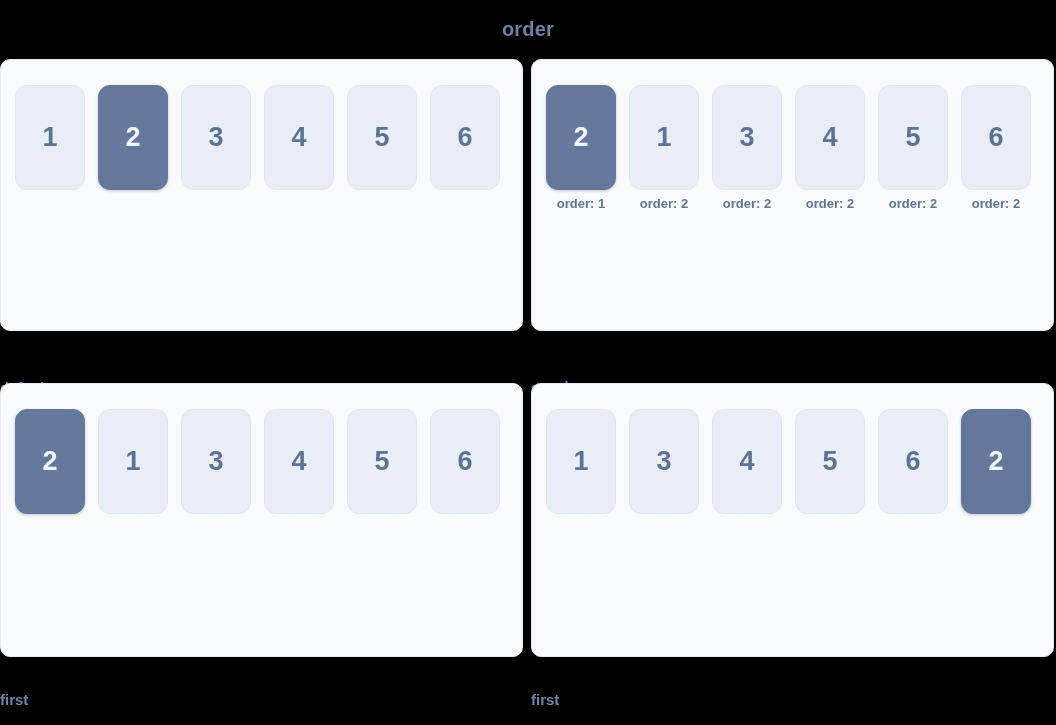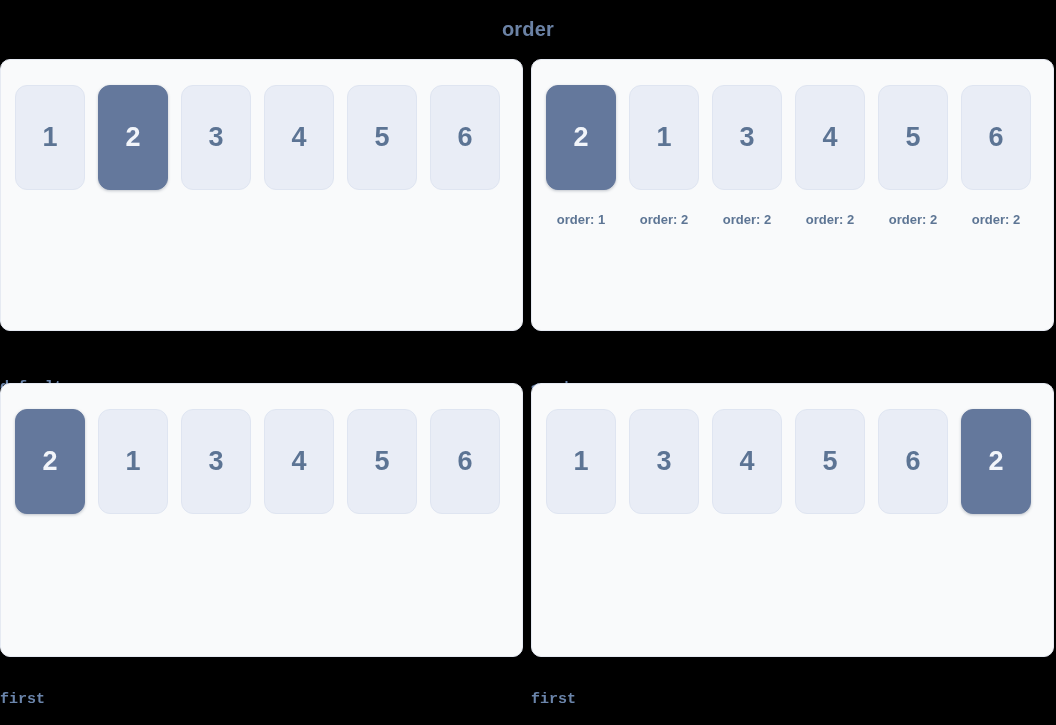--- a/index.html
+++ b/index.html
@@ -92,38 +92,37 @@
     line-height: 1;
   }
   .item.active {
     background: #64789c;
     border-color: #64789c;
     color: #f2f5fa;
     box-shadow: 0 1px 3px rgba(25, 40, 65, 0.25);
   }
 
   .item-caption {
-    margin-top: 23px;
+    margin-top: 7px;
     font-size: 13px;
     font-weight: bold;
     color: #5d7594;
     white-space: nowrap;
     line-height: 14px;
   }
 
   .panel-label {
     position: absolute;
     left: 0;
     bottom: -26px;
     font-size: 15px;
     font-weight: bold;
     color: #6b85ab;
     line-height: 18px;
     white-space: nowrap;
-    font-family: Liberation Mono, monospace;
   }
   .panel-label.mono {
     font-family: "Liberation Mono", "DejaVu Sans Mono", monospace;
     font-size: 14px;
   }
 </style>
 </head>
 <body>
 
 <div class="page-title">order</div>

